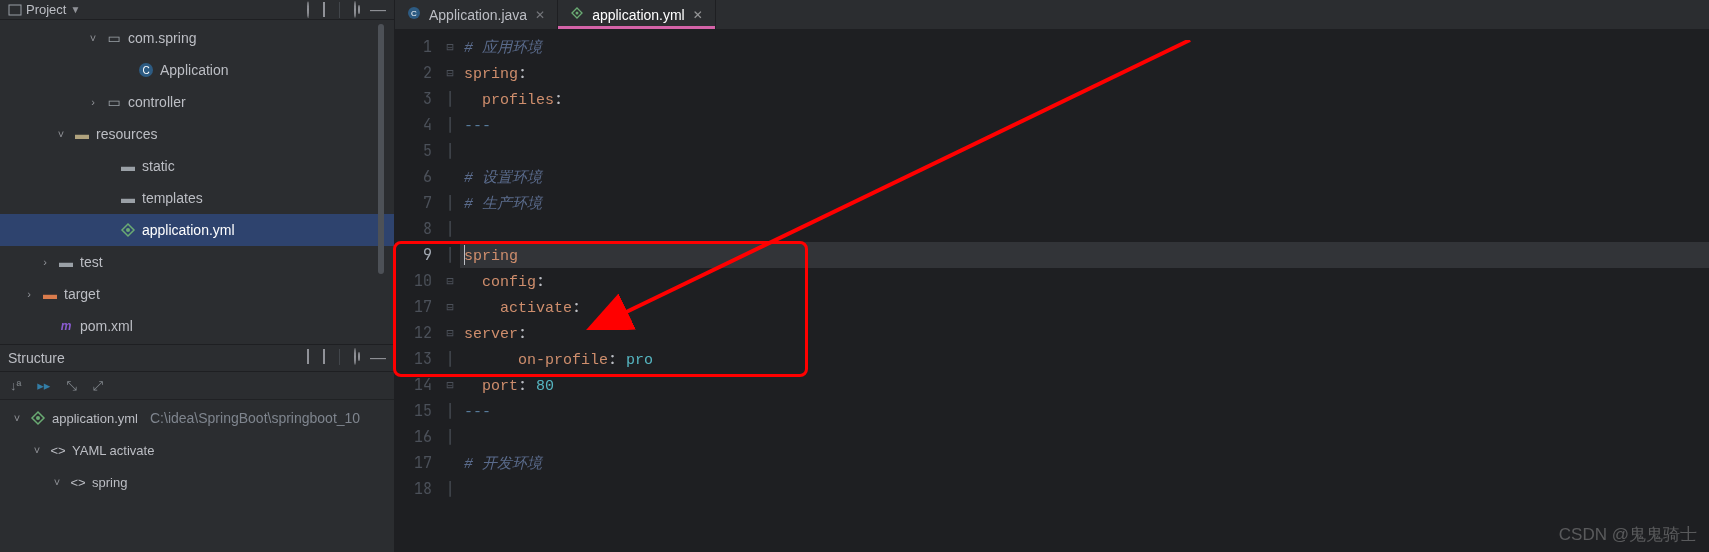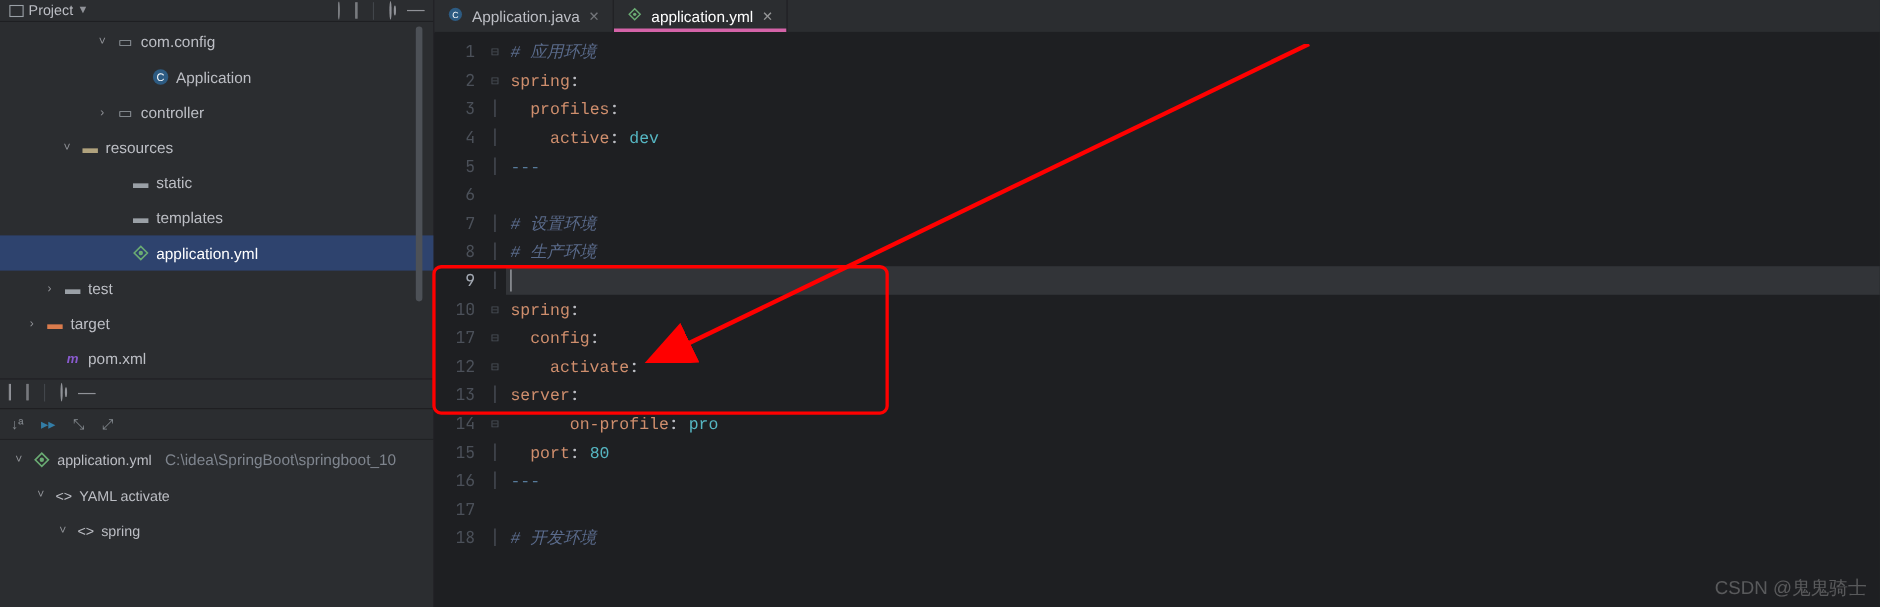--- a/index.html
+++ b/index.html
@@ -220,21 +220,21 @@
       <span class="sep-bar"></span>
       <span><span class="icon-gear"></span></span>
       <span style="font-size:16px;">—</span>
     </div>
   </div>
 
   <div class="tree">
     <div class="tree-row" style="--indent:86px">
       <span class="chev">˅</span>
       <span class="icon folder-ic">▭</span>
-      <span>com.config</span>
+      <span>com.spring</span>
     </div>
     <div class="tree-row" style="--indent:118px">
       <span class="chev"></span>
       <span class="icon">
         <svg width="16" height="16" viewBox="0 0 16 16">
             <circle cx="8" cy="8" r="7" fill="#2d5b82"></circle>
             <text x="8" y="12" text-anchor="middle" font-size="10" fill="#fff">C</text>
           </svg>
       </span>
       <span>Application</span>
@@ -284,20 +284,21 @@
       <span class="icon maven-ic">m</span>
       <span>pom.xml</span>
     </div>
   </div>
 
   <div class="scroll-track">
     <div class="scroll-thumb"></div>
   </div>
 
   <div class="structure-header">
+    <span class="title">Structure</span>
     <div class="actions">
       <span><span class="icon-collapse"></span></span>
       <span><span class="icon-collapse"></span></span>
       <span class="sep-bar"></span>
       <span><span class="icon-gear"></span></span>
       <span style="font-size:16px;">—</span>
     </div>
   </div>
 
   <div class="structure-toolbar">
@@ -396,21 +397,20 @@
         <div>│</div>
         <div></div>
         <div>│</div>
       </div>
     <div class="code" id="code">
       <div class="current-line-bg"></div>
       <div class="cursor-caret"></div>
     <div class="code-line"><span class="tok-comment"># 应用环境</span></div>
         <div class="code-line"><span class="tok-key">spring</span>:</div>
         <div class="code-line">  <span class="tok-key">profiles</span>:</div>
-        <div class="code-line">    <span class="tok-key">active</span>: <span class="tok-val">dev</span></div>
         <div class="code-line"><span class="tok-sep">---</span></div>
         <div class="code-line"></div>
         <div class="code-line"><span class="tok-comment"># 设置环境</span></div>
         <div class="code-line"><span class="tok-comment"># 生产环境</span></div>
         <div class="code-line"></div>
         <div class="code-line"><span class="tok-key">spring</span>:</div>
         <div class="code-line">  <span class="tok-key">config</span>:</div>
         <div class="code-line">    <span class="tok-key">activate</span>:</div>
         <div class="code-line"><span class="tok-key">server</span>:</div>
         <div class="code-line">      <span class="tok-key">on-profile</span>: <span class="tok-val">pro</span></div>

